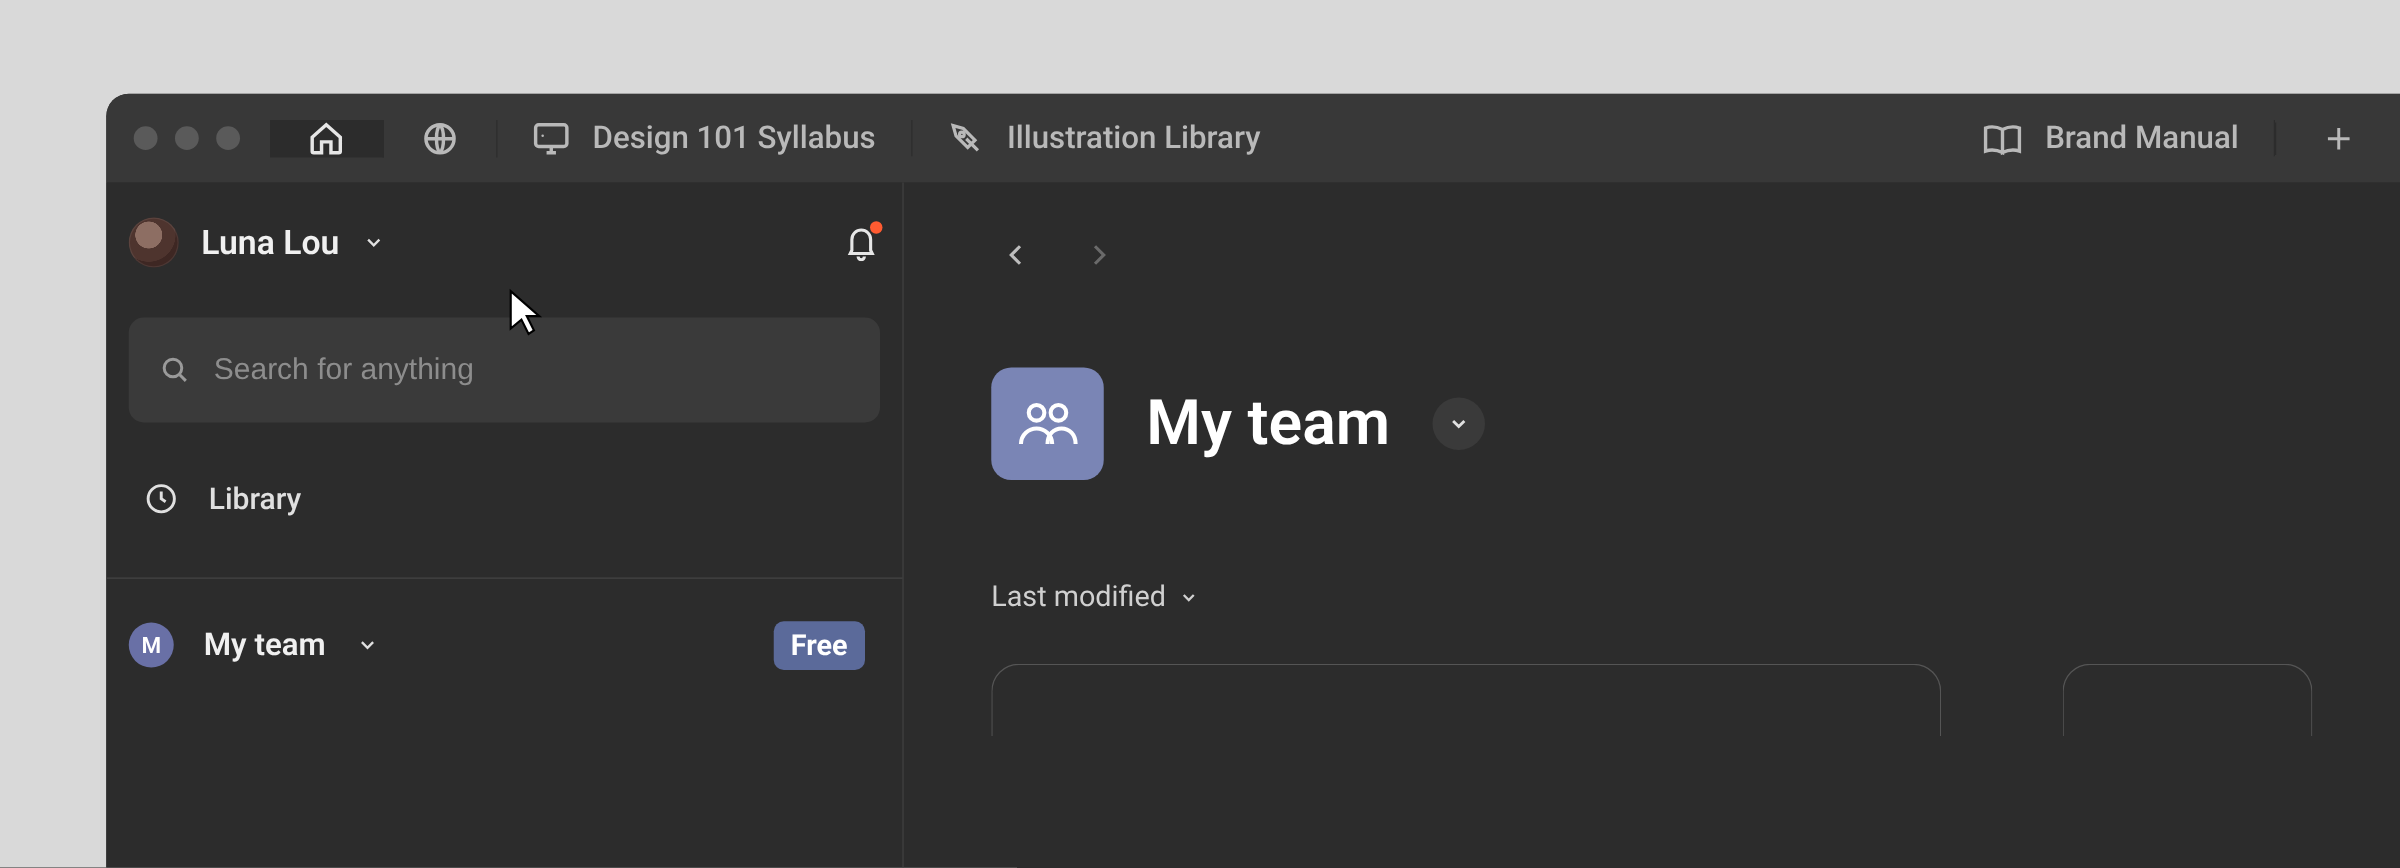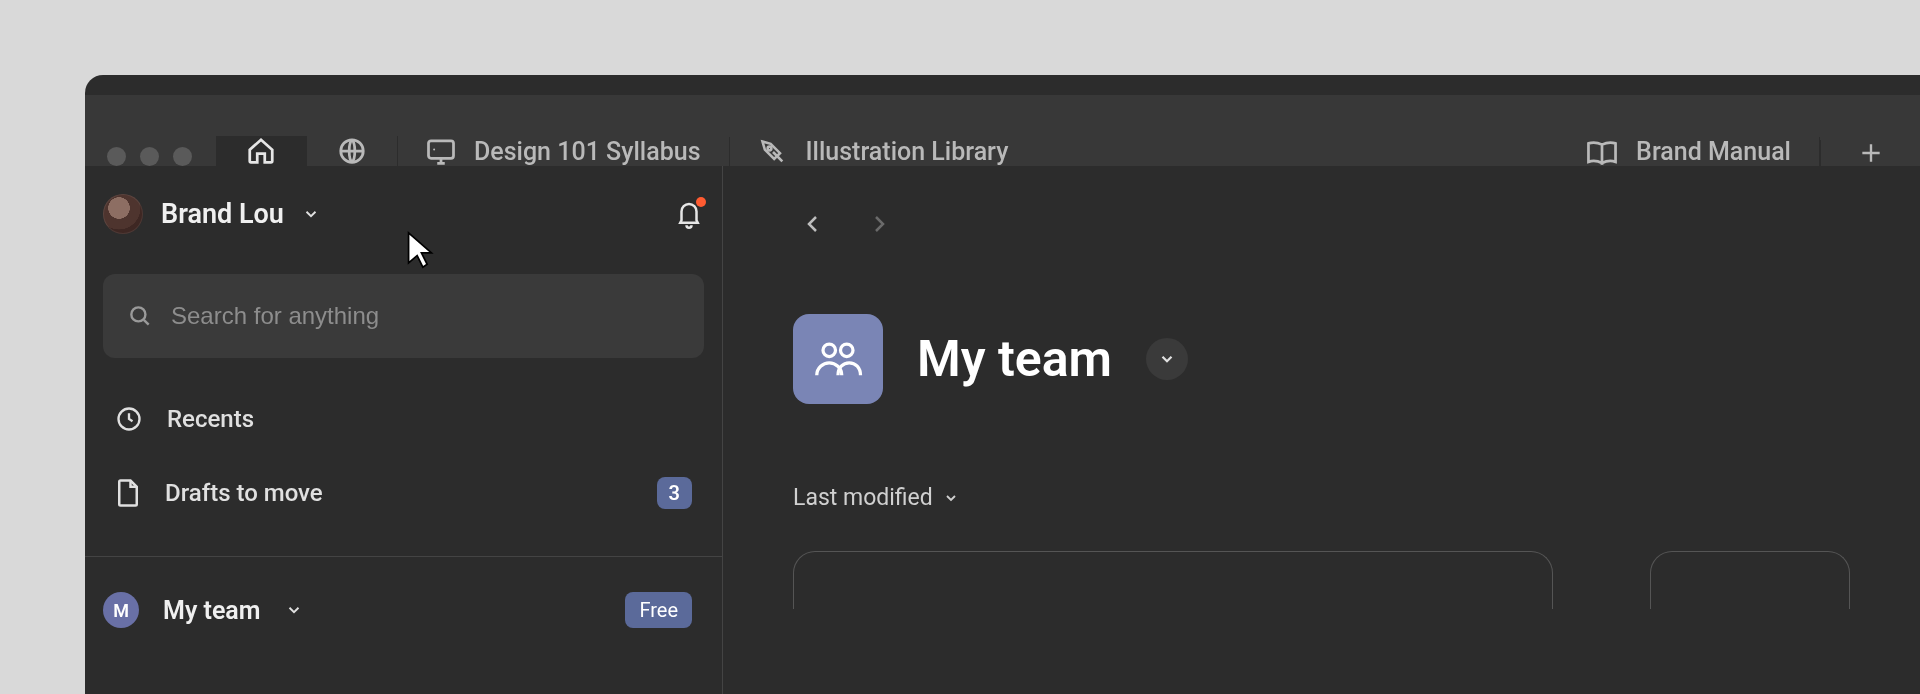--- a/index.html
+++ b/index.html
@@ -19,22 +19,21 @@
     border-top-left-radius: 18px;
     overflow: hidden;
     display: flex;
     flex-direction: column;
   }
   
   .titlebar {
     height: 71px;
     background: #383838;
     display: flex;
-    align-items: flex-end;
-    margin-top: 20px;
+    align-items: center;
   }
   .traffic-lights {
     display: flex;
     align-items: center;
     gap: 14px;
     padding: 0 24px 0 22px;
   }
   .traffic-dot {
     width: 19px; height: 19px; border-radius: 50%;
     background: #5a5a5a;
@@ -183,22 +182,22 @@
     background: #6970a6;
     color: #fff;
     display: flex; align-items: center; justify-content: center;
     font-size: 18px; font-weight: 600;
   }
   .team-name { font-size: 25px; font-weight: 600; color: #f0f0f0; }
   .team-row .spacer { flex: 1; }
   .pill {
     background: #5b6a9a;
     color: #fff;
-    font-size: 20px;
-    font-weight: 400;
+    font-size: 23px;
+    font-weight: 700;
     padding: 6px 14px;
     border-radius: 8px;
   }
   
   .nav-arrows {
     display: flex;
     gap: 26px;
     padding: 8px 0 0 0;
   }
   .nav-arrows .arrow {
@@ -326,21 +325,21 @@
     </div>
   </div>
 
   <div class="body">
 
     <div class="sidebar">
 
       <div class="user-row">
         <div class="user-left">
           <div class="avatar"></div>
-          <span class="user-name">Brand Lou</span>
+          <span class="user-name">Luna Lou</span>
           <span class="chevron">
             <svg width="18" height="18" viewBox="0 0 24 24" stroke="#e0e0e0" fill="none" stroke-width="2.5">
                 <path d="M6 9l6 6 6-6"></path>
               </svg>
           </span>
         </div>
         <div class="bell-wrap">
           <span>
             <svg width="30" height="30" viewBox="0 0 24 24" stroke="#e6e6e6" fill="none" stroke-width="2">
                 <path d="M6 17V10a6 6 0 0 1 12 0v7l1 2H5zM10 21a2 2 0 0 0 4 0"></path>
@@ -361,32 +360,21 @@
       </div>
 
       <div class="nav">
         <div class="nav-item">
           <span>
             <svg width="28" height="28" viewBox="0 0 24 24" stroke="#e0e0e0" fill="none" stroke-width="2">
                 <circle cx="12" cy="12" r="9"></circle>
                 <path d="M12 7v5l3 2"></path>
               </svg>
           </span>
-          <span>Recents</span>
-        </div>
-        <div class="nav-item">
-          <span>
-            <svg width="26" height="30" viewBox="0 0 20 24" stroke="#e0e0e0" fill="none" stroke-width="2">
-                <path d="M4 2h8l5 5v14a1 1 0 0 1-1 1H4a1 1 0 0 1-1-1V3a1 1 0 0 1 1-1z"></path>
-                <path d="M12 2v5h5"></path>
-              </svg>
-          </span>
-          <span>Drafts to move</span>
-          <span class="spacer"></span>
-          <span class="badge">3</span>
+          <span>Library</span>
         </div>
       </div>
 
       <div class="divider"></div>
 
       <div class="team-row">
         <div class="team-avatar">
           <span>M</span>
         </div>
         <span class="team-name">My team</span>

